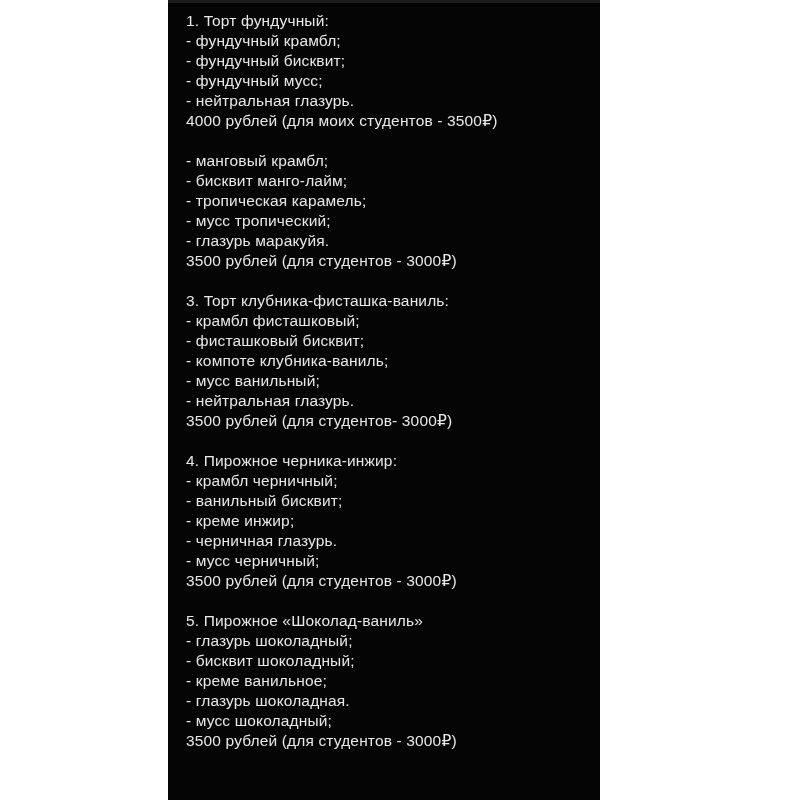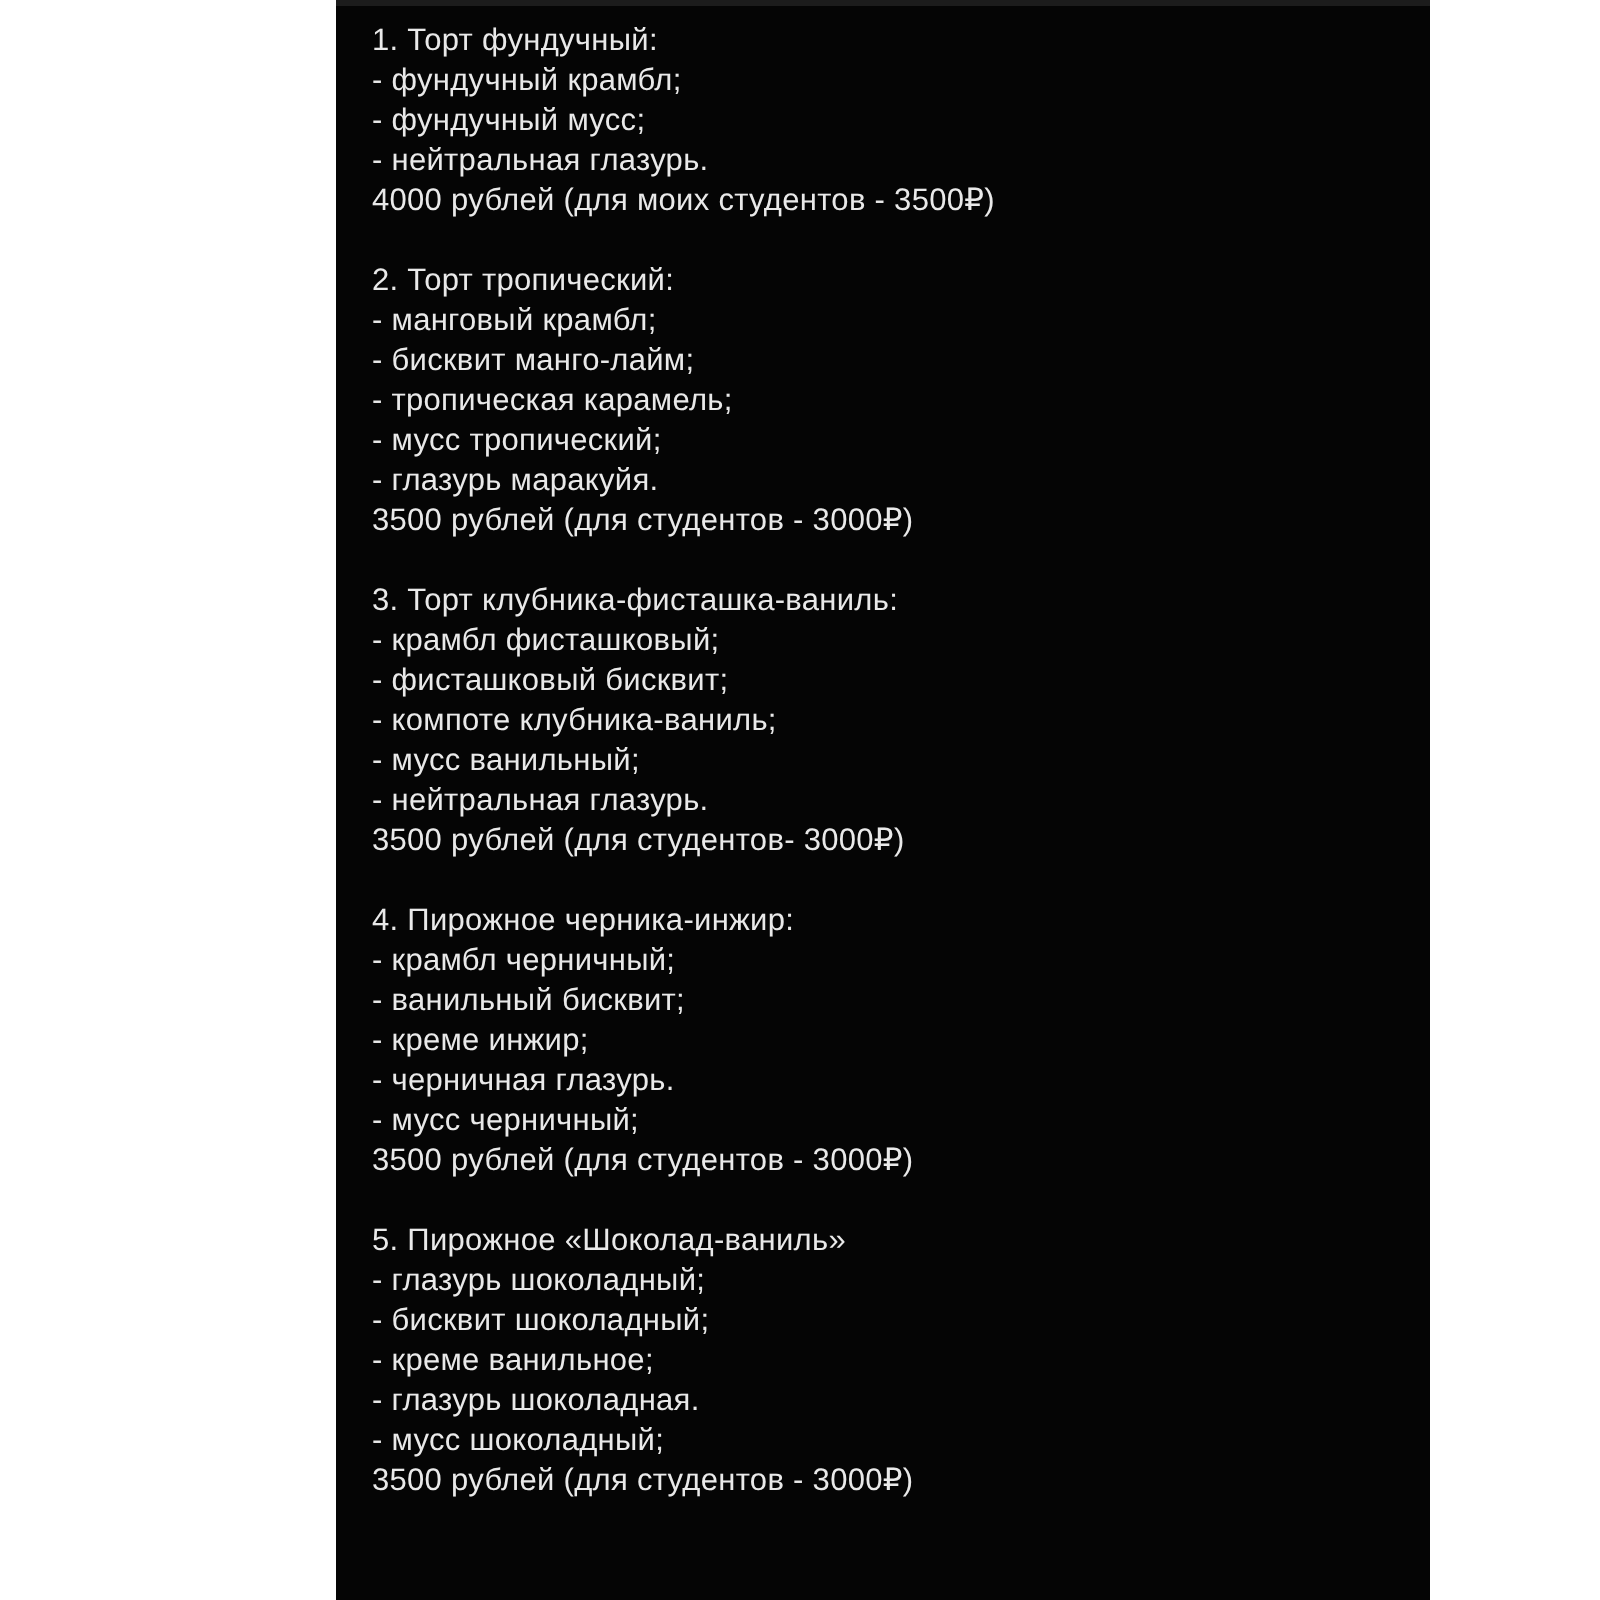--- a/index.html
+++ b/index.html
@@ -7,21 +7,21 @@
       padding: 0;
       width: 800px;
       height: 800px;
       background: #ffffff;
       overflow: hidden;
     }
     .panel {
       position: absolute;
       left: 168px;
       top: 0;
-      width: 547px;
+      width: 432px;
       height: 800px;
       background: #050505;
       box-sizing: border-box;
     }
     .panel-topbar {
       position: absolute;
       left: 0; top: 0;
       width: 100%;
       height: 3px;
       background: #1c1c1c;
@@ -48,27 +48,27 @@
 </head>
 <body>
 
 <div class="panel">
   <div class="panel-topbar"></div>
   <div class="content">
 
     <div class="section">
       <div class="line">1. Торт фундучный:</div>
       <div class="line">- фундучный крамбл;</div>
+      <div class="line">- фундучный бисквит;</div>
       <div class="line">- фундучный мусс;</div>
       <div class="line">- нейтральная глазурь.</div>
       <div class="line">4000 рублей (для моих студентов - 3500₽)</div>
     </div>
 
     <div class="section">
-      <div class="line">2. Торт тропический:</div>
       <div class="line">- манговый крамбл;</div>
       <div class="line">- бисквит манго-лайм;</div>
       <div class="line">- тропическая карамель;</div>
       <div class="line">- мусс тропический;</div>
       <div class="line">- глазурь маракуйя.</div>
       <div class="line">3500 рублей (для студентов - 3000₽)</div>
     </div>
 
     <div class="section">
       <div class="line">3. Торт клубника-фисташка-ваниль:</div>

